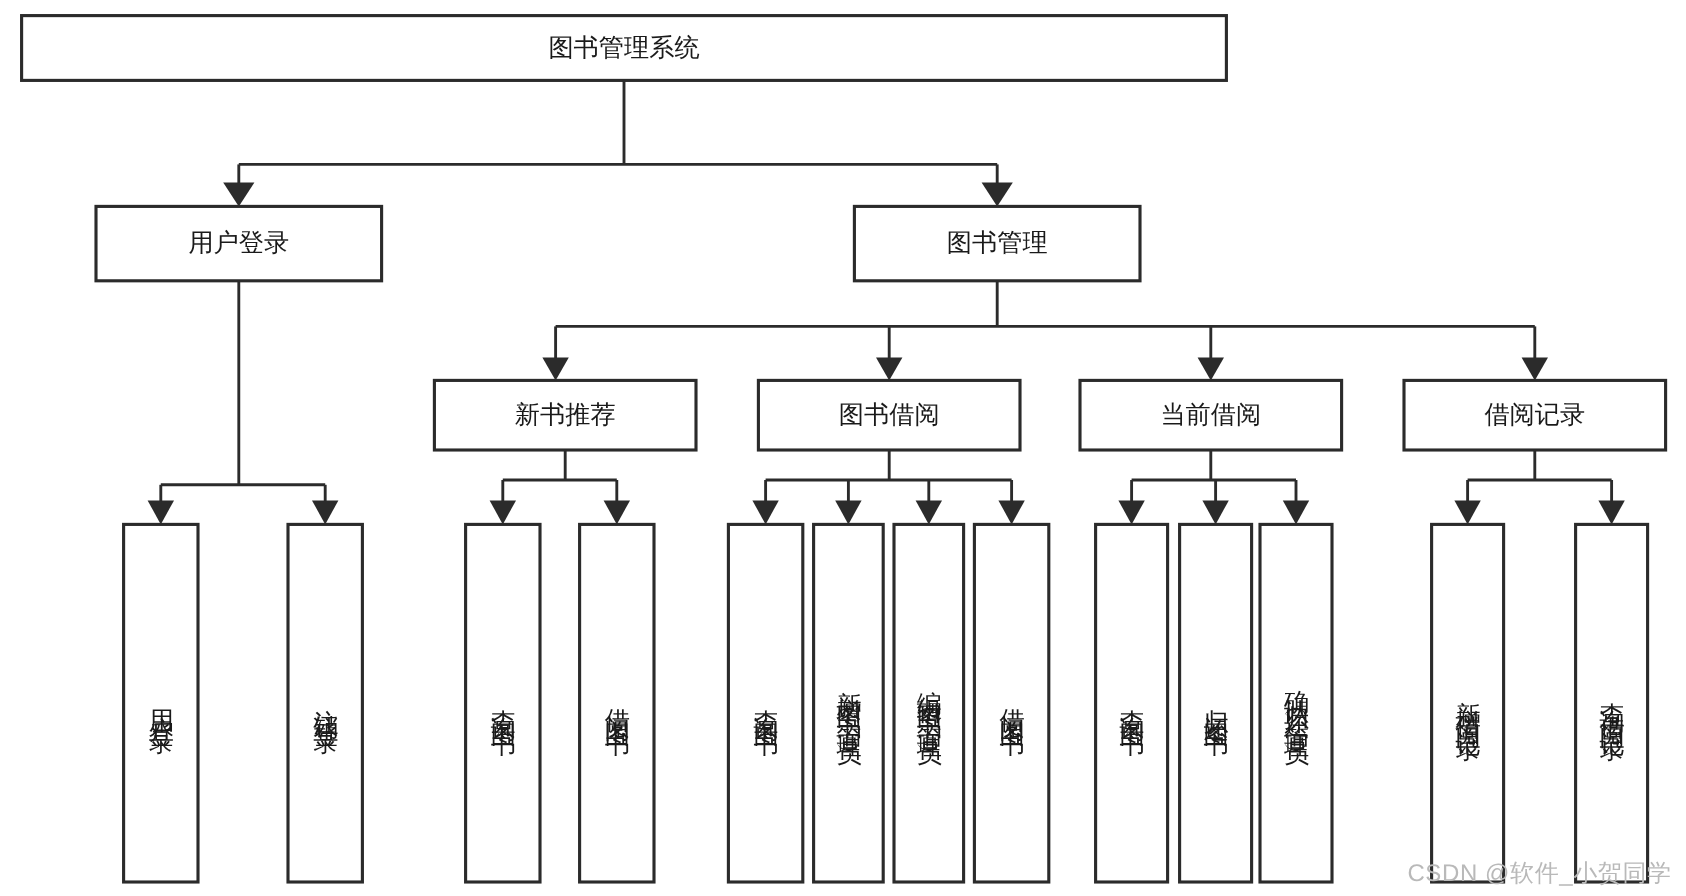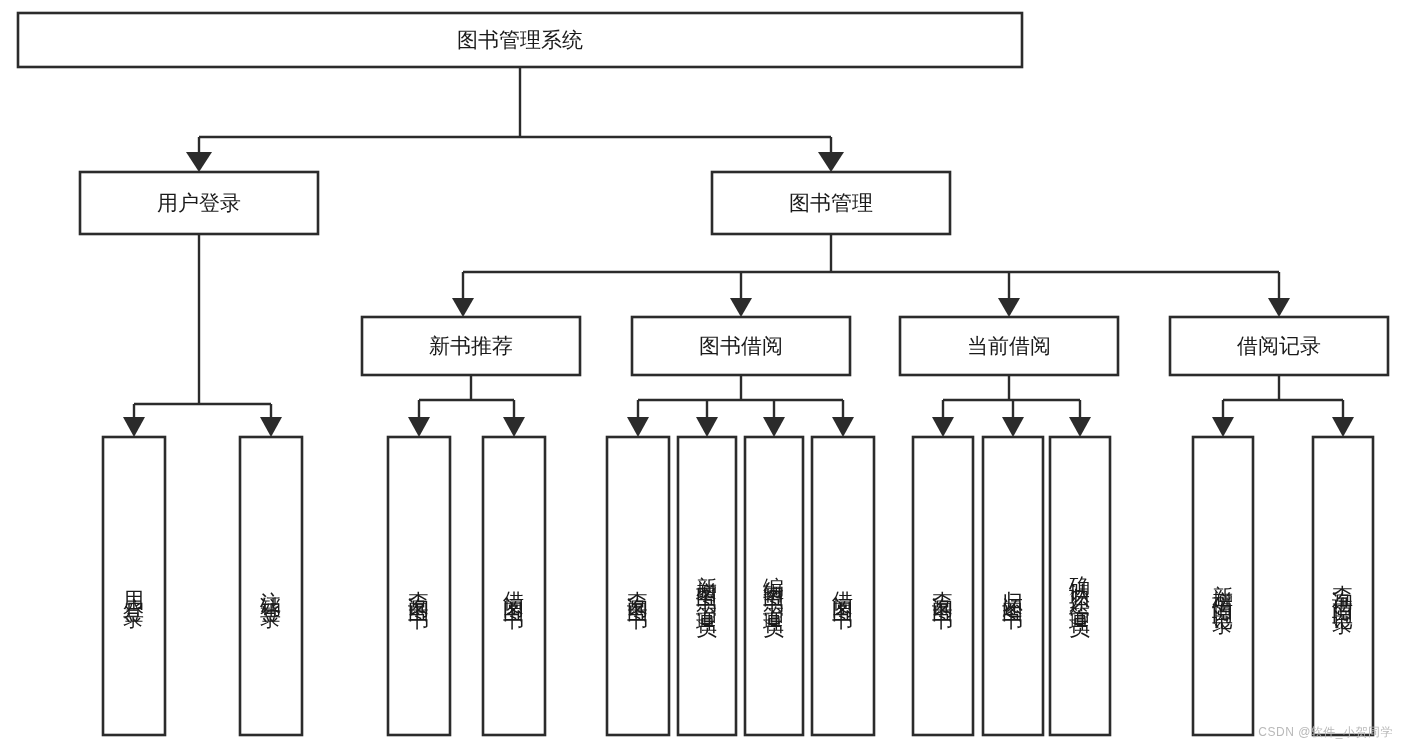--- a/index.html
+++ b/index.html
@@ -41,21 +41,21 @@
     fill: #1a1a1a;
     font-size: 21px;
     text-anchor: middle;
     dominant-baseline: middle;
   }
   .watermark {
     position: absolute;
     right: 12px;
     bottom: 6px;
     font-family: "Liberation Sans", "DejaVu Sans", sans-serif;
-    font-size: 12px;
+    font-size: 20px;
     color: #b9b9b9;
     letter-spacing: 0.5px;
     white-space: nowrap;
     pointer-events: none;
     margin-left: 14px;
   }
 </style>
 </head>
 <body>
 

